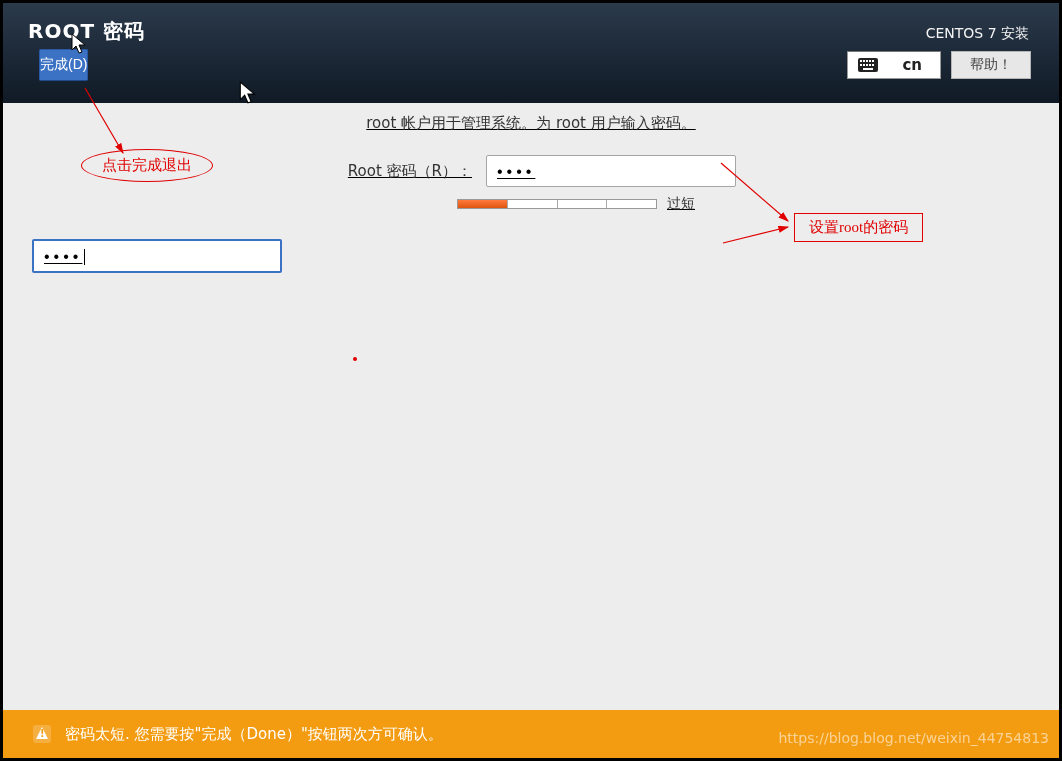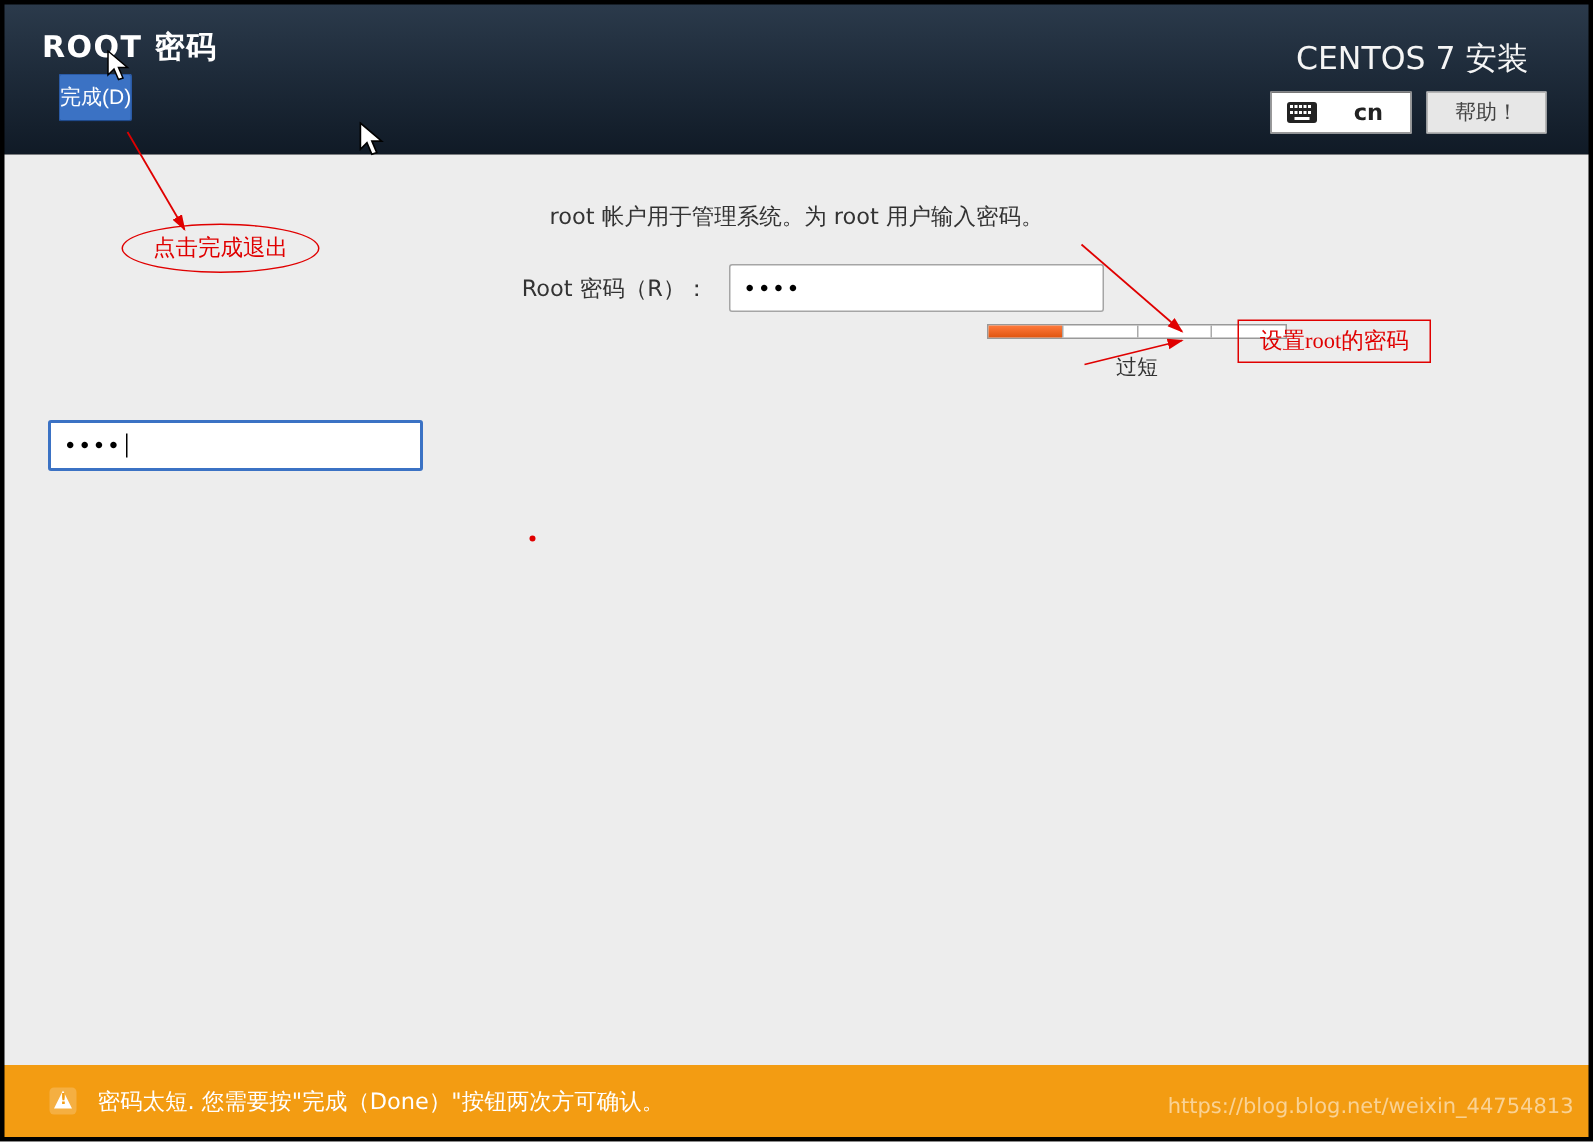--- a/index.html
+++ b/index.html
@@ -1,17 +1,17 @@
 <!DOCTYPE html>
 <html><head>
 <meta charset="utf-8">
 <style>
   * { box-sizing: border-box; margin: 0; padding: 0; }
   html, body { width: 1062px; height: 761px; overflow: hidden; font-family: "DejaVu Sans", "Microsoft YaHei", sans-serif; }
-  .frame { border: 3px solid #000; width: 1062px; height: 761px; position: relative; background: #000000; }
+  .frame { border: 3px solid #000; width: 1062px; height: 761px; position: relative; background: #e5e5e5; }
   .topbar {
     height: 100px;
     background: linear-gradient(to bottom, #2b3a4b 0%, #1e2b3a 45%, #101a26 100%);
     position: relative;
     color: #fff;
   }
   .title-left {
     position: absolute; top: 15px; left: 25px;
     font-size: 20px; font-weight: 600; letter-spacing: 1px;
   }
@@ -19,36 +19,37 @@
     position: absolute; top: 46px; left: 36px;
     background: #3b72c4; color: #fff;
     border: 1px solid #2a5aa5; border-bottom-color:#1f4a8c;
     padding: 6px 0; font-size: 14px; border-radius: 2px;
     cursor: pointer;
   }
   .top-right {
     position: absolute; top: 22px; right: 28px;
     display: flex; flex-direction: column; align-items: flex-end; gap: 8px;
   }
-  .installer-title { font-size: 21px; font-weight: 500; color:#f5f5f5; margin-right:12px;}
+  .installer-title { font-size: 14px; font-weight: 500; color:#f5f5f5; margin-right:2px;}
   .top-right-row { display: flex; gap: 10px; align-items: stretch; }
   .kbd-box {
     display: flex; align-items: center; gap: 24px;
     background: #fff; color: #222; padding: 4px 18px 4px 10px;
     border: 1px solid #999; border-top-color:#777; font-size:15px; font-weight:600;
   }
   .kbd-icon svg { display:block; }
   .help-btn {
     background: #e7e7e7; color: #444;
     border: 1px solid #b5b5b5; padding: 4px 18px; font-size: 14px; cursor:pointer;
   }
   .content {
     position: absolute; top: 100px; left: 0; right: 0; bottom: 48px;
     background: #ededed;
-    padding-top: 32px;
+    padding-top: 11px;
+    text-decoration: underline;
   }
   .desc {
     text-align: center; font-size: 15px; color: #333;
   }
   .form-row {
     display: flex; align-items: center; justify-content: flex-start;
     margin-top: 22px;
     gap: 14px;
     margin-left: 29px;
   }
@@ -60,21 +61,21 @@
     border: 1px solid #a5a5a5; border-radius: 2px;
     padding: 4px 10px; font-size: 18px; letter-spacing: 3px;
     background:#fff;
   }
   .pw-input.focused {
     border: 2px solid #3b72c4; outline:none; height:34px;
   }
   .dots { font-family: sans-serif; letter-spacing: 4px; font-size: 16px; color:#000;}
   .caret { display:inline-block; width:1px; height:16px; background:#000; vertical-align:middle; margin-left:2px;}
   .strength-row {
-    display:flex; align-items:center; gap:10px; margin-top:8px; margin-left:454px;flex-direction:column;
+    display:flex; align-items:center; gap:10px; margin-top:8px; margin-left:454px;
   }
   .meter {
     width: 200px; height: 10px; display:flex; border:1px solid #999; background:#fff;
   }
   .meter div { flex:1; border-right:1px solid #aaa; }
   .meter div:last-child{ border-right:none;}
   .meter .fill { background: linear-gradient(to bottom,#ff7a3c,#e05510);}
   .strength-label { font-size:14px; color:#333; }
   
   .annot {
@@ -187,21 +188,21 @@
     </defs>
 
     <line x1="82" y1="85" x2="120" y2="150" stroke="#e00000" stroke-width="1.2" marker-end="url(#arrowR)"></line>
 
     <line x1="718" y1="160" x2="785" y2="218" stroke="#e00000" stroke-width="1.2" marker-end="url(#arrowR)"></line>
 
     <line x1="720" y1="240" x2="785" y2="224" stroke="#e00000" stroke-width="1.2" marker-end="url(#arrowR)"></line>
   </svg>
 
   <div class="annot annot-ellipse" style="left:78px; top:146px;">点击完成退出</div>
-  <div class="annot annot-box" style="left:822px; top:210px;">设置root的密码</div>
+  <div class="annot annot-box" style="left:791px; top:210px;">设置root的密码</div>
 
   <div class="cursor-arrow" style="left:68px; top:30px;">
     <svg width="18" height="22" viewBox="0 0 18 22">
         <path d="M1,1 L1,17 L5,13 L8,20 L11,19 L8,12 L14,12 Z" fill="#fff" stroke="#000" stroke-width="1"></path>
       </svg>
   </div>
   <div class="cursor-arrow" style="left:236px; top:78px;">
     <svg width="20" height="24" viewBox="0 0 18 22">
         <path d="M1,1 L1,17 L5,13 L8,20 L11,19 L8,12 L14,12 Z" fill="#fff" stroke="#000" stroke-width="1"></path>
       </svg>

